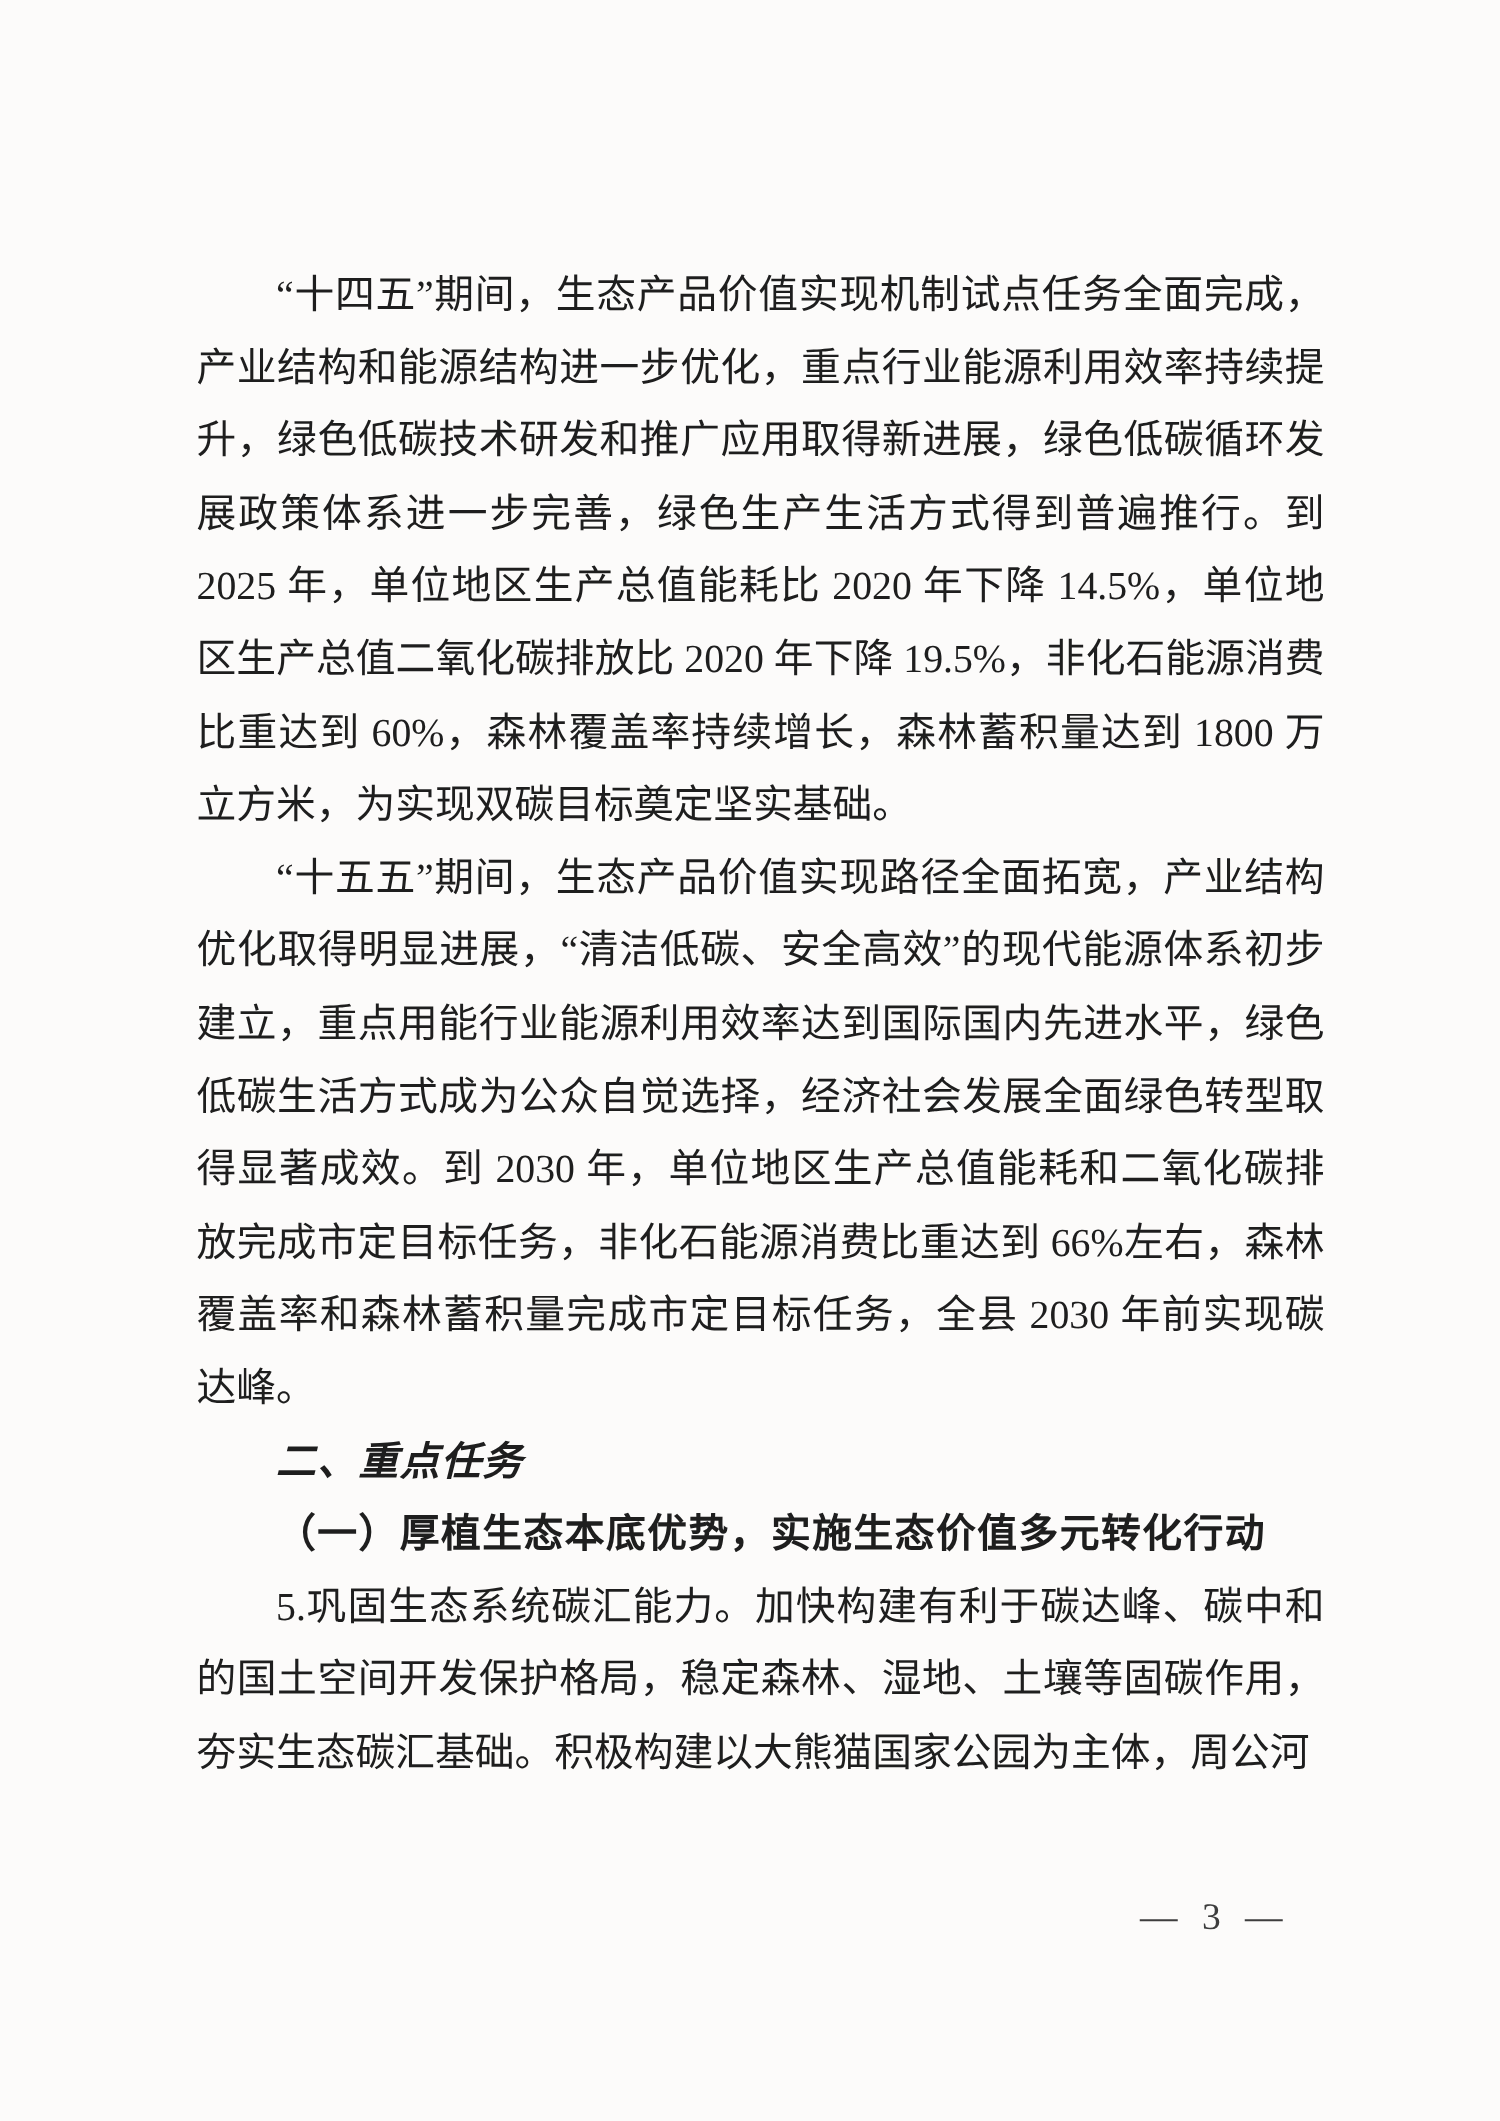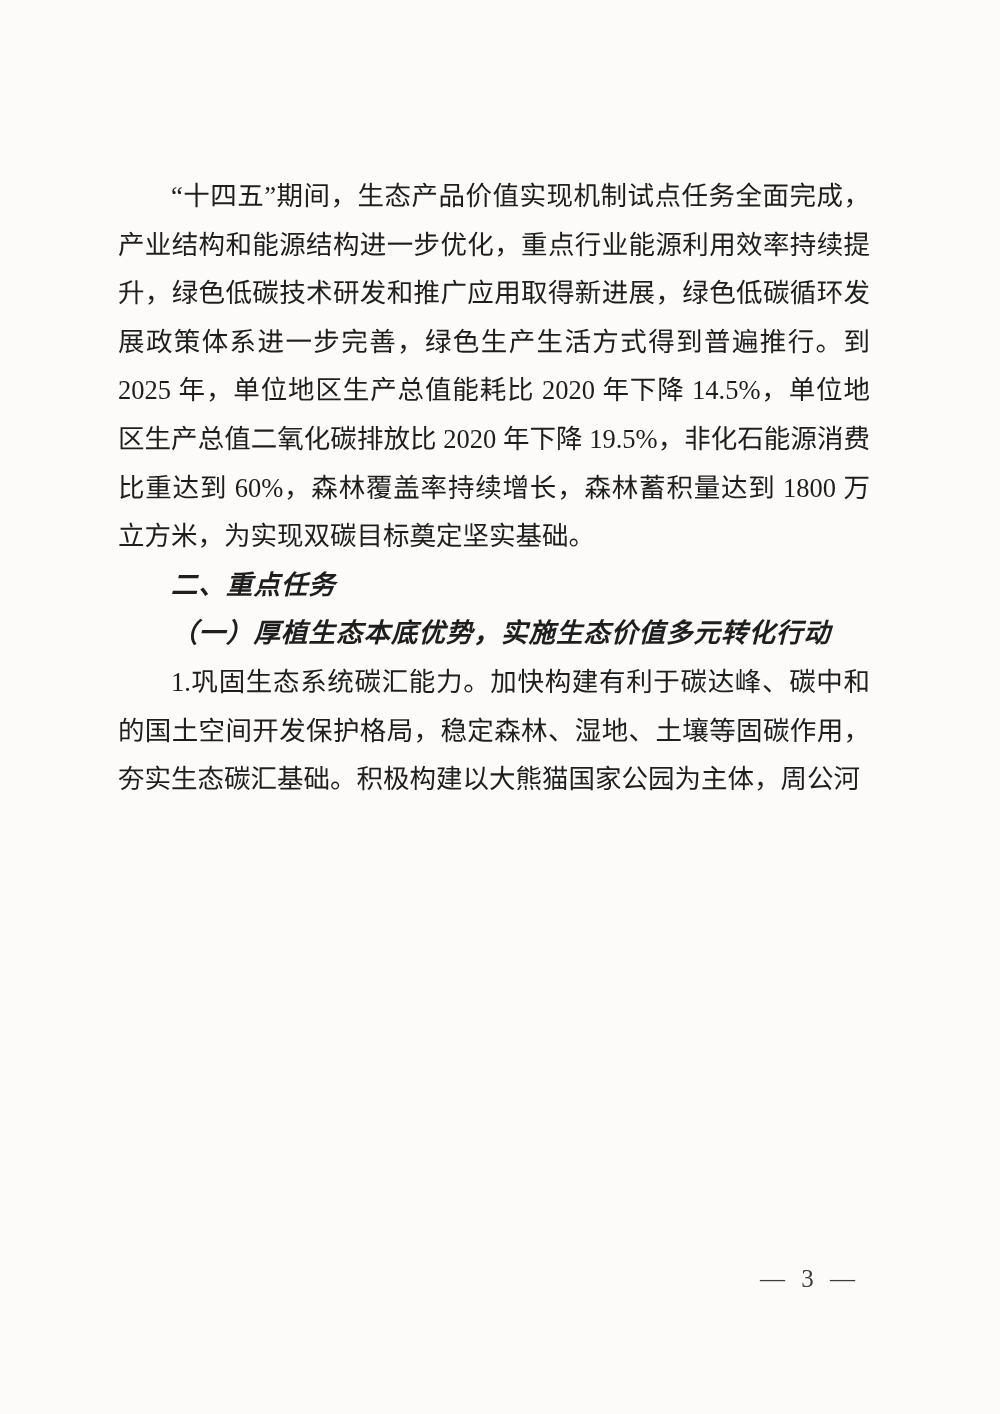--- a/index.html
+++ b/index.html
@@ -12,21 +12,21 @@
     width: 1000px;
     height: 1414px;
     margin: 0 auto;
     background: #fcfbfa;
     overflow: hidden;
     color: #1e1e1e;
     font-family: "Liberation Serif", "DejaVu Serif", serif;
   }
   .content {
     position: absolute;
-    left: 118px;
+    left: 131px;
     top: 172px;
     width: 752px;
     font-size: 26.5px;
     line-height: 48.6px;
     text-align: justify;
     text-justify: inter-character;
   }
   .content p,
   .content h2,
   .content h3 {
@@ -41,39 +41,39 @@
   }
   .section-heading {
     font-family: "Liberation Sans", "DejaVu Sans", sans-serif;
     font-weight: 700;
     letter-spacing: 1px;
     font-style: italic;
   }
   .sub-heading {
     font-weight: 700;
     letter-spacing: 1px;
-    font-style: italic;
   }
   .page-footer {
     position: absolute;
     top: 1234px;
     right: 140px;
     font-size: 25px;
     line-height: 30px;
     color: #3d3d3d;
     letter-spacing: 5px;
     white-space: pre;
   }
 </style>
 </head>
 <body>
 
 <div class="page">
   <main class="content">
     <p class="body-para">“十四五”期间，生态产品价值实现机制试点任务全面完成，产业结构和能源结构进一步优化，重点行业能源利用效率持续提升，绿色低碳技术研发和推广应用取得新进展，绿色低碳循环发展政策体系进一步完善，绿色生产生活方式得到普遍推行。到 2025 年，单位地区生产总值能耗比 2020 年下降 14.5%，单位地区生产总值二氧化碳排放比 2020 年下降 19.5%，非化石能源消费比重达到 60%，森林覆盖率持续增长，森林蓄积量达到 1800 万立方米，为实现双碳目标奠定坚实基础。</p>
+    <p class="body-para">“十五五”期间，生态产品价值实现路径全面拓宽，产业结构优化取得明显进展，“清洁低碳、安全高效”的现代能源体系初步建立，重点用能行业能源利用效率达到国际国内先进水平，绿色低碳生活方式成为公众自觉选择，经济社会发展全面绿色转型取得显著成效。到 2030 年，单位地区生产总值能耗和二氧化碳排放完成市定目标任务，非化石能源消费比重达到 66%左右，森林覆盖率和森林蓄积量完成市定目标任务，全县 2030 年前实现碳达峰。</p>
     <h2 class="section-heading">二、重点任务</h2>
     <h3 class="sub-heading">（一）厚植生态本底优势，实施生态价值多元转化行动</h3>
-    <p class="body-para">1.巩固生态系统碳汇能力。加快构建有利于碳达峰、碳中和的国土空间开发保护格局，稳定森林、湿地、土壤等固碳作用，夯实生态碳汇基础。积极构建以大熊猫国家公园为主体，周公河</p>
+    <p class="body-para">5.巩固生态系统碳汇能力。加快构建有利于碳达峰、碳中和的国土空间开发保护格局，稳定森林、湿地、土壤等固碳作用，夯实生态碳汇基础。积极构建以大熊猫国家公园为主体，周公河</p>
   </main>
   <footer class="page-footer">
     <span class="page-number">— 3 —</span>
   </footer>
 </div>
 
 </body></html>

